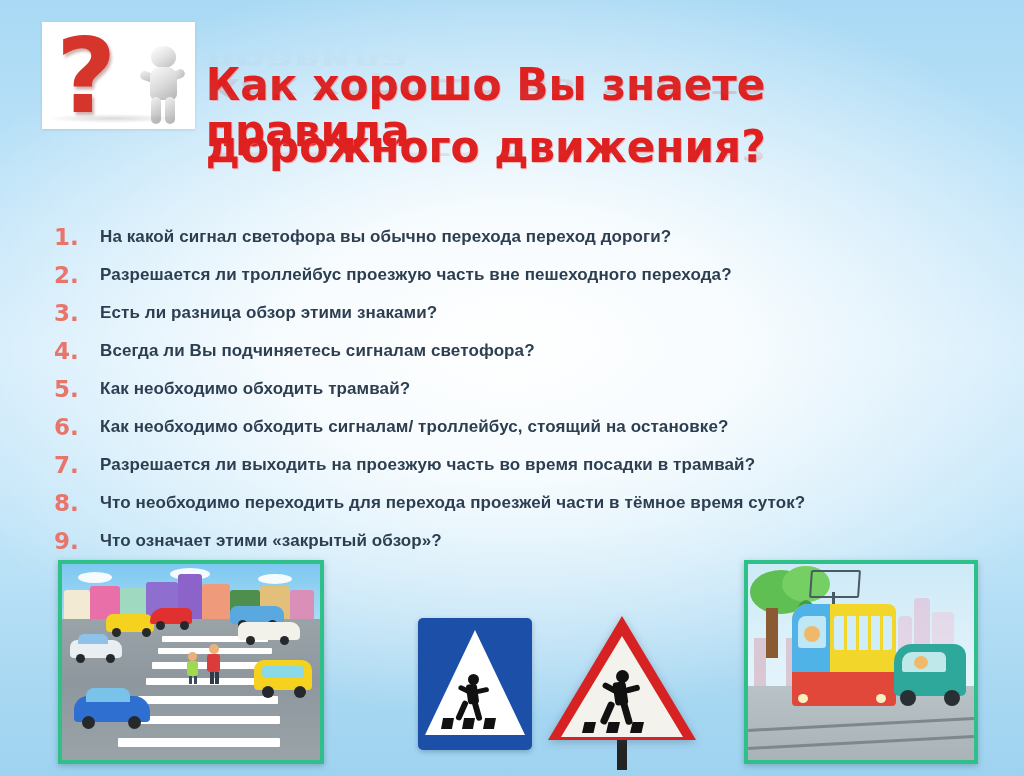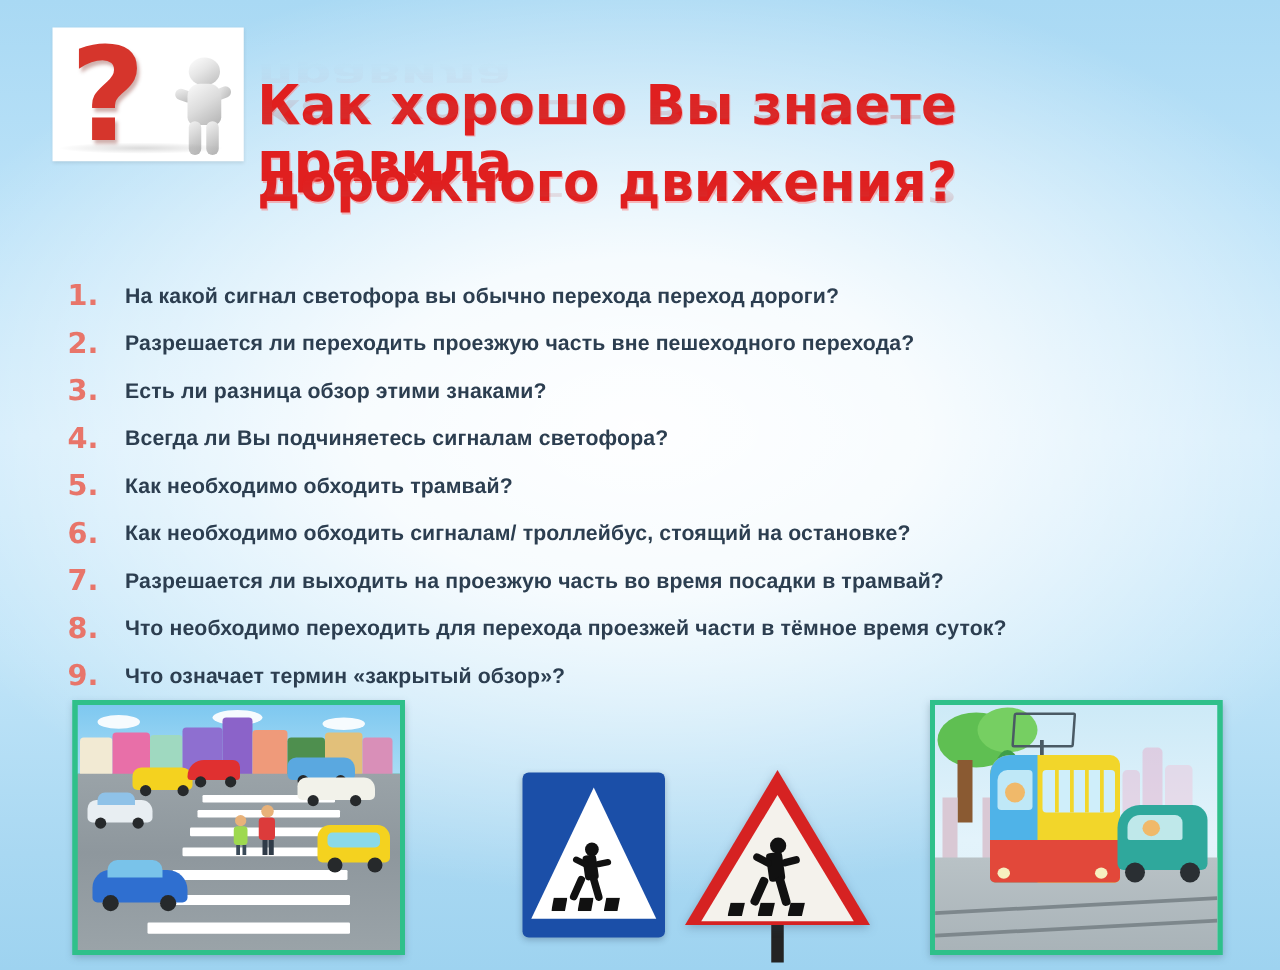--- a/index.html
+++ b/index.html
@@ -168,21 +168,21 @@
     </div>
   </div>
 
   <div id="questions">
     <div class="q-row">
       <span class="q-num">1.</span>
       <span class="q-text">На какой сигнал светофора вы обычно перехода переход дороги?</span>
     </div>
     <div class="q-row">
       <span class="q-num">2.</span>
-      <span class="q-text">Разрешается ли переходить проезжую часть вне пешеходного перехода?</span>
+      <span class="q-text">Разрешается ли троллейбус проезжую часть вне пешеходного перехода?</span>
     </div>
     <div class="q-row">
       <span class="q-num">3.</span>
       <span class="q-text">Есть ли разница обзор этими знаками?</span>
     </div>
     <div class="q-row">
       <span class="q-num">4.</span>
       <span class="q-text">Всегда ли Вы подчиняетесь сигналам светофора?</span>
     </div>
     <div class="q-row">
@@ -196,21 +196,21 @@
     <div class="q-row">
       <span class="q-num">7.</span>
       <span class="q-text">Разрешается ли выходить на проезжую часть во время посадки в трамвай?</span>
     </div>
     <div class="q-row tall">
       <span class="q-num">8.</span>
       <span class="q-text justify">Что необходимо переходить для перехода проезжей части в тёмное время суток?</span>
     </div>
     <div class="q-row">
       <span class="q-num">9.</span>
-      <span class="q-text">Что означает термин «закрытый обзор»?</span>
+      <span class="q-text">Что означает этими «закрытый обзор»?</span>
     </div>
   </div>
 
   <div class="photo-frame" id="photo-street">
     <div class="photo-inner">
       <div class="st-sky"></div>
       <div class="st-cloud" style="left:16px;top:8px;width:34px;height:11px;"></div>
       <div class="st-cloud" style="left:108px;top:4px;width:40px;height:12px;"></div>
       <div class="st-cloud" style="left:196px;top:10px;width:34px;height:10px;"></div>
 

